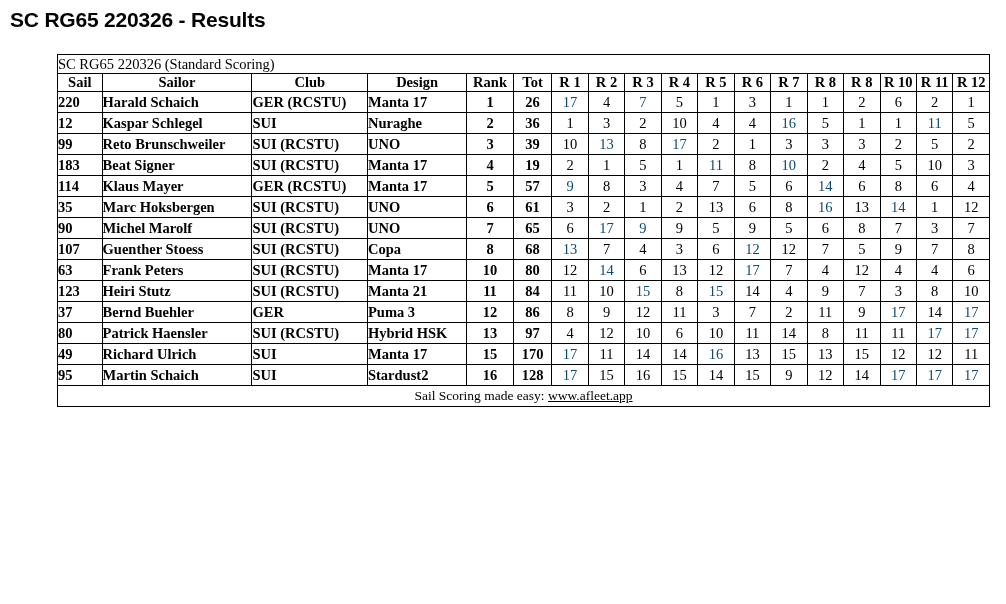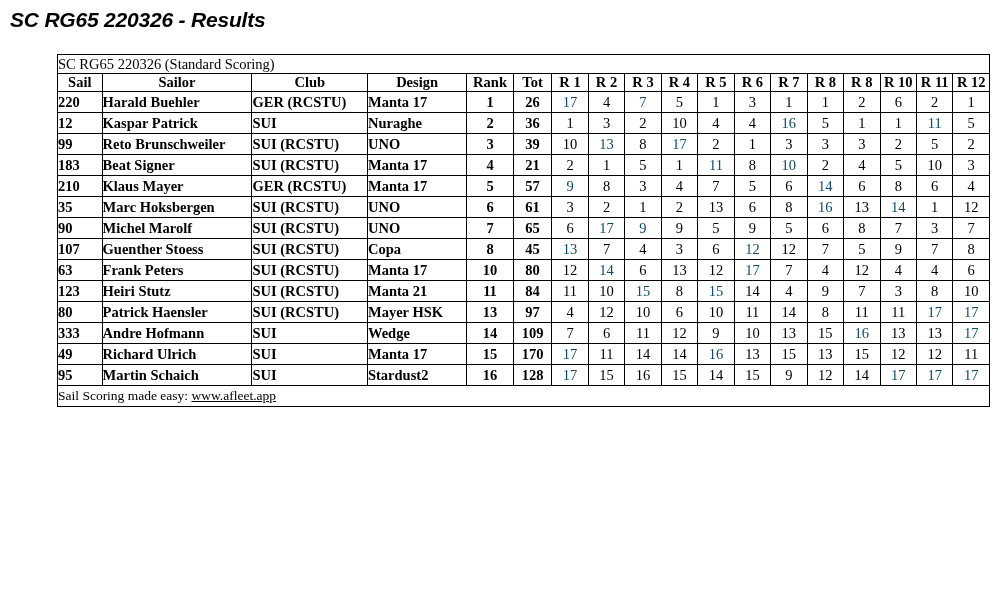--- a/index.html
+++ b/index.html
@@ -14,21 +14,20 @@
     color: #000000;
     position: relative;
     overflow: hidden;
   }
   #page-title {
     font-family: "Liberation Sans", sans-serif;
     font-weight: bold;
     font-size: 21px;
     margin: 8px 0 0 10px;
     letter-spacing: -0.2px;
-    font-style: italic;
   }
   .table-wrap {
     position: absolute;
     left: 57px;
     top: 54px;
     width: 933px;
   }
   table.results {
     border-collapse: collapse;
     width: 933px;
@@ -52,20 +51,21 @@
     padding: 5px 6px 6px 6px;
     height: 20px;
     font-size: 14.5px;
     white-space: nowrap;
   }
   td.sail, td.sailor, td.club, td.design { font-weight: bold; }
   td.rank, td.tot { font-weight: bold; text-align: center; padding-left: 4px; padding-right: 4px;}
   td.race { text-align: center; padding-left: 4px; padding-right: 4px; font-weight: normal;}
   td.race.drop { color: #0c4a6e; }
   .footer-row td {
+    text-align: center;
     font-size: 13.5px;
     padding: 3px 0 4px 0;
     border: 1px solid #000000;
   }
   .footer-row a {
     color: #000000;
     text-decoration: underline;
   }
   
   col.c-sail   { width: 44px; }
@@ -122,41 +122,41 @@
           <th class="c">R 6</th>
           <th class="c">R 7</th>
           <th class="c">R 8</th>
           <th class="c">R 8</th>
           <th class="c">R 10</th>
           <th class="c">R 11</th>
           <th class="c">R 12</th>
         </tr>
         <tr>
           <td class="sail">220</td>
-          <td class="sailor">Harald Buehler</td>
+          <td class="sailor">Harald Schaich</td>
           <td class="club">GER (RCSTU)</td>
           <td class="design">Manta 17</td>
           <td class="rank">1</td>
           <td class="tot">26</td>
           <td class="race drop">17</td>
           <td class="race">4</td>
           <td class="race drop">7</td>
           <td class="race">5</td>
           <td class="race">1</td>
           <td class="race">3</td>
           <td class="race">1</td>
           <td class="race">1</td>
           <td class="race">2</td>
           <td class="race">6</td>
           <td class="race">2</td>
           <td class="race">1</td>
         </tr>
         <tr>
           <td class="sail">12</td>
-          <td class="sailor">Kaspar Patrick</td>
+          <td class="sailor">Kaspar Schlegel</td>
           <td class="club">SUI</td>
           <td class="design">Nuraghe</td>
           <td class="rank">2</td>
           <td class="tot">36</td>
           <td class="race">1</td>
           <td class="race">3</td>
           <td class="race">2</td>
           <td class="race">10</td>
           <td class="race">4</td>
           <td class="race">4</td>
@@ -186,36 +186,36 @@
           <td class="race">2</td>
           <td class="race">5</td>
           <td class="race">2</td>
         </tr>
         <tr>
           <td class="sail">183</td>
           <td class="sailor">Beat Signer</td>
           <td class="club">SUI (RCSTU)</td>
           <td class="design">Manta 17</td>
           <td class="rank">4</td>
-          <td class="tot">21</td>
+          <td class="tot">19</td>
           <td class="race">2</td>
           <td class="race">1</td>
           <td class="race">5</td>
           <td class="race">1</td>
           <td class="race drop">11</td>
           <td class="race">8</td>
           <td class="race drop">10</td>
           <td class="race">2</td>
           <td class="race">4</td>
           <td class="race">5</td>
           <td class="race">10</td>
           <td class="race">3</td>
         </tr>
         <tr>
-          <td class="sail">210</td>
+          <td class="sail">114</td>
           <td class="sailor">Klaus Mayer</td>
           <td class="club">GER (RCSTU)</td>
           <td class="design">Manta 17</td>
           <td class="rank">5</td>
           <td class="tot">57</td>
           <td class="race drop">9</td>
           <td class="race">8</td>
           <td class="race">3</td>
           <td class="race">4</td>
           <td class="race">7</td>
@@ -266,21 +266,21 @@
           <td class="race">7</td>
           <td class="race">3</td>
           <td class="race">7</td>
         </tr>
         <tr>
           <td class="sail">107</td>
           <td class="sailor">Guenther Stoess</td>
           <td class="club">SUI (RCSTU)</td>
           <td class="design">Copa</td>
           <td class="rank">8</td>
-          <td class="tot">45</td>
+          <td class="tot">68</td>
           <td class="race drop">13</td>
           <td class="race">7</td>
           <td class="race">4</td>
           <td class="race">3</td>
           <td class="race">6</td>
           <td class="race drop">12</td>
           <td class="race">12</td>
           <td class="race">7</td>
           <td class="race">5</td>
           <td class="race">9</td>
@@ -321,57 +321,57 @@
           <td class="race drop">15</td>
           <td class="race">14</td>
           <td class="race">4</td>
           <td class="race">9</td>
           <td class="race">7</td>
           <td class="race">3</td>
           <td class="race">8</td>
           <td class="race">10</td>
         </tr>
         <tr>
+          <td class="sail">37</td>
+          <td class="sailor">Bernd Buehler</td>
+          <td class="club">GER</td>
+          <td class="design">Puma 3</td>
+          <td class="rank">12</td>
+          <td class="tot">86</td>
+          <td class="race">8</td>
+          <td class="race">9</td>
+          <td class="race">12</td>
+          <td class="race">11</td>
+          <td class="race">3</td>
+          <td class="race">7</td>
+          <td class="race">2</td>
+          <td class="race">11</td>
+          <td class="race">9</td>
+          <td class="race drop">17</td>
+          <td class="race">14</td>
+          <td class="race drop">17</td>
+        </tr>
+        <tr>
           <td class="sail">80</td>
           <td class="sailor">Patrick Haensler</td>
           <td class="club">SUI (RCSTU)</td>
-          <td class="design">Mayer HSK</td>
+          <td class="design">Hybrid HSK</td>
           <td class="rank">13</td>
           <td class="tot">97</td>
           <td class="race">4</td>
           <td class="race">12</td>
           <td class="race">10</td>
           <td class="race">6</td>
           <td class="race">10</td>
           <td class="race">11</td>
           <td class="race">14</td>
           <td class="race">8</td>
           <td class="race">11</td>
           <td class="race">11</td>
           <td class="race drop">17</td>
-          <td class="race drop">17</td>
-        </tr>
-        <tr>
-          <td class="sail">333</td>
-          <td class="sailor">Andre Hofmann</td>
-          <td class="club">SUI</td>
-          <td class="design">Wedge</td>
-          <td class="rank">14</td>
-          <td class="tot">109</td>
-          <td class="race">7</td>
-          <td class="race">6</td>
-          <td class="race">11</td>
-          <td class="race">12</td>
-          <td class="race">9</td>
-          <td class="race">10</td>
-          <td class="race">13</td>
-          <td class="race">15</td>
-          <td class="race drop">16</td>
-          <td class="race">13</td>
-          <td class="race">13</td>
           <td class="race drop">17</td>
         </tr>
         <tr>
           <td class="sail">49</td>
           <td class="sailor">Richard Ulrich</td>
           <td class="club">SUI</td>
           <td class="design">Manta 17</td>
           <td class="rank">15</td>
           <td class="tot">170</td>
           <td class="race drop">17</td>

